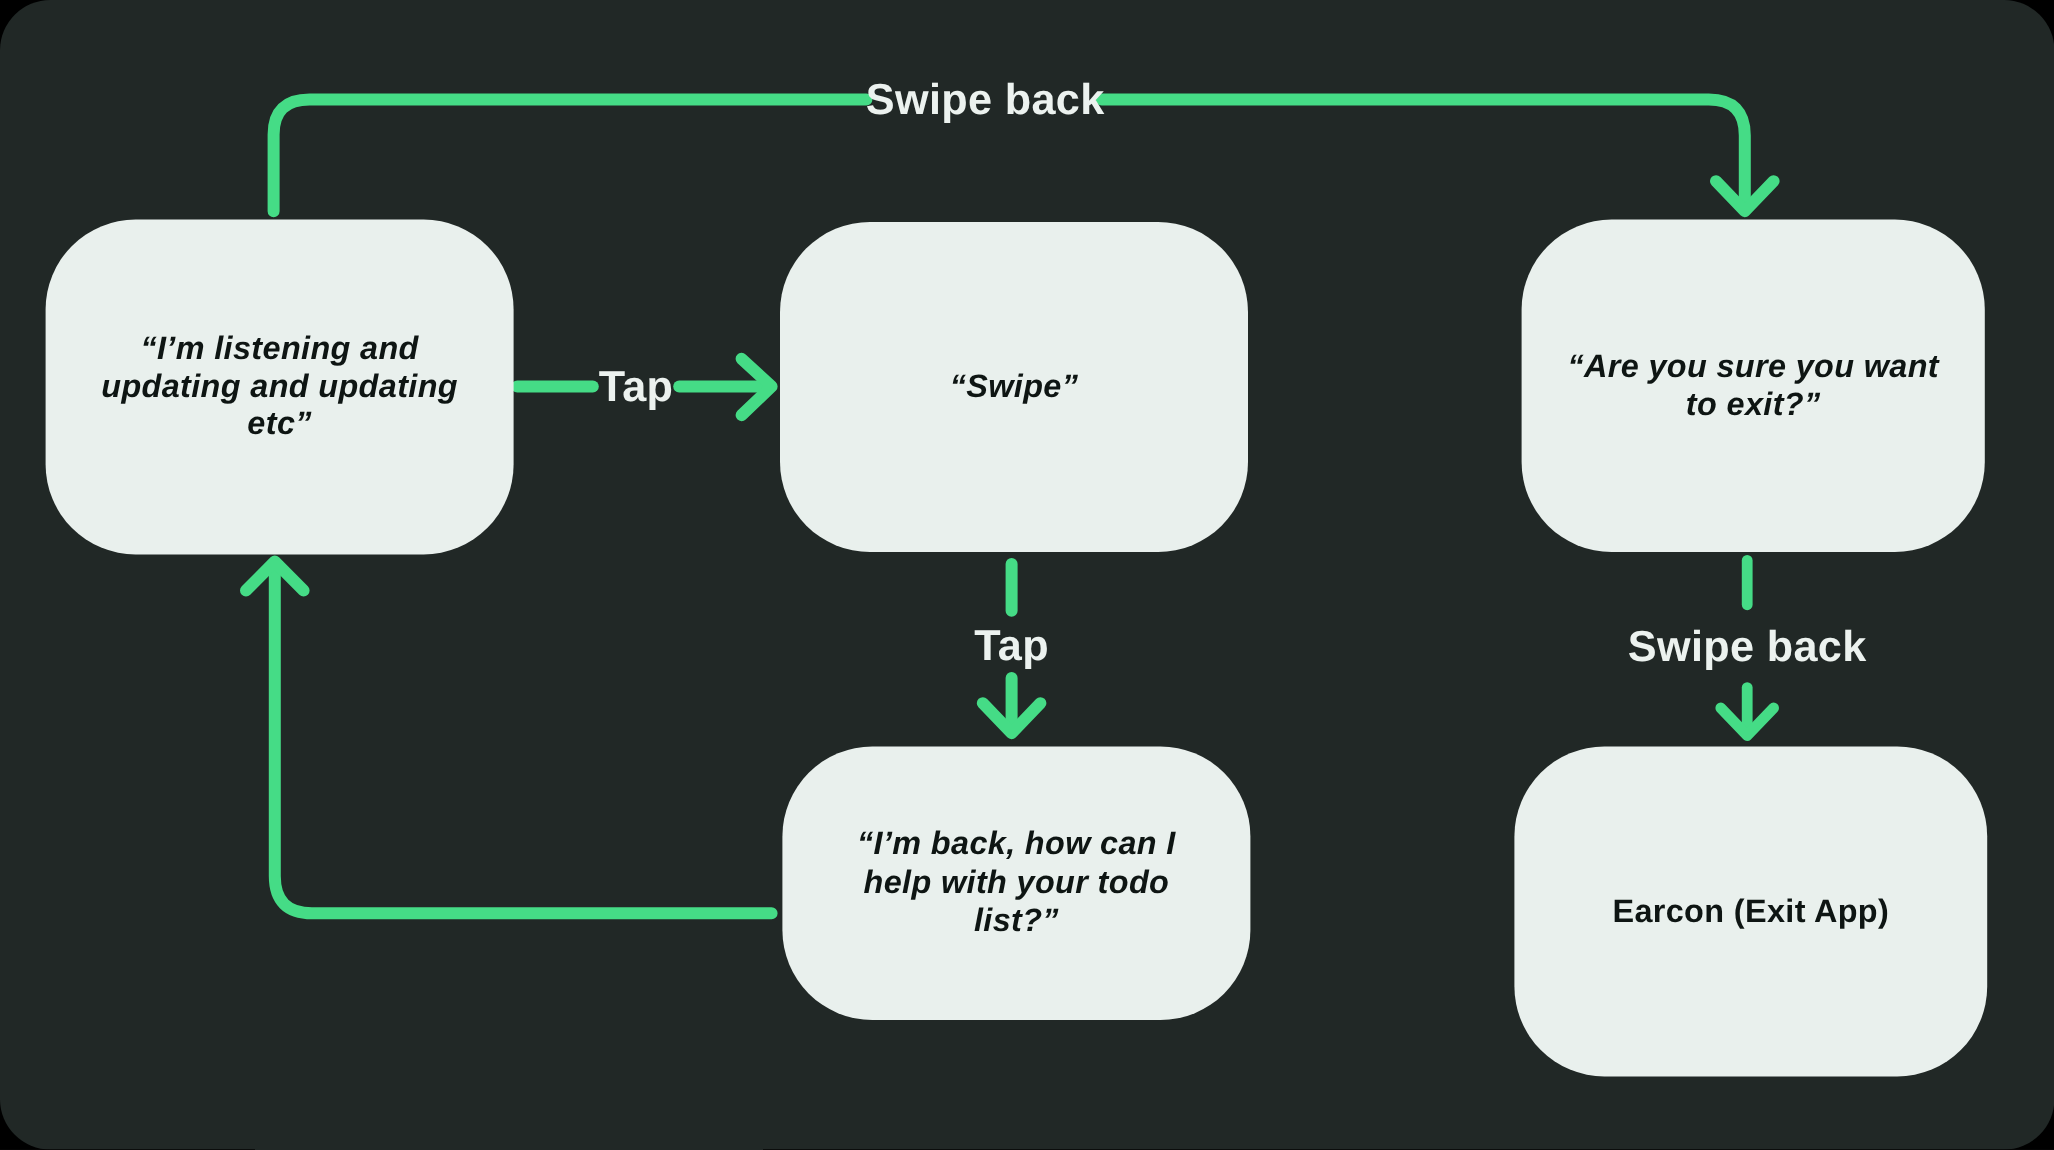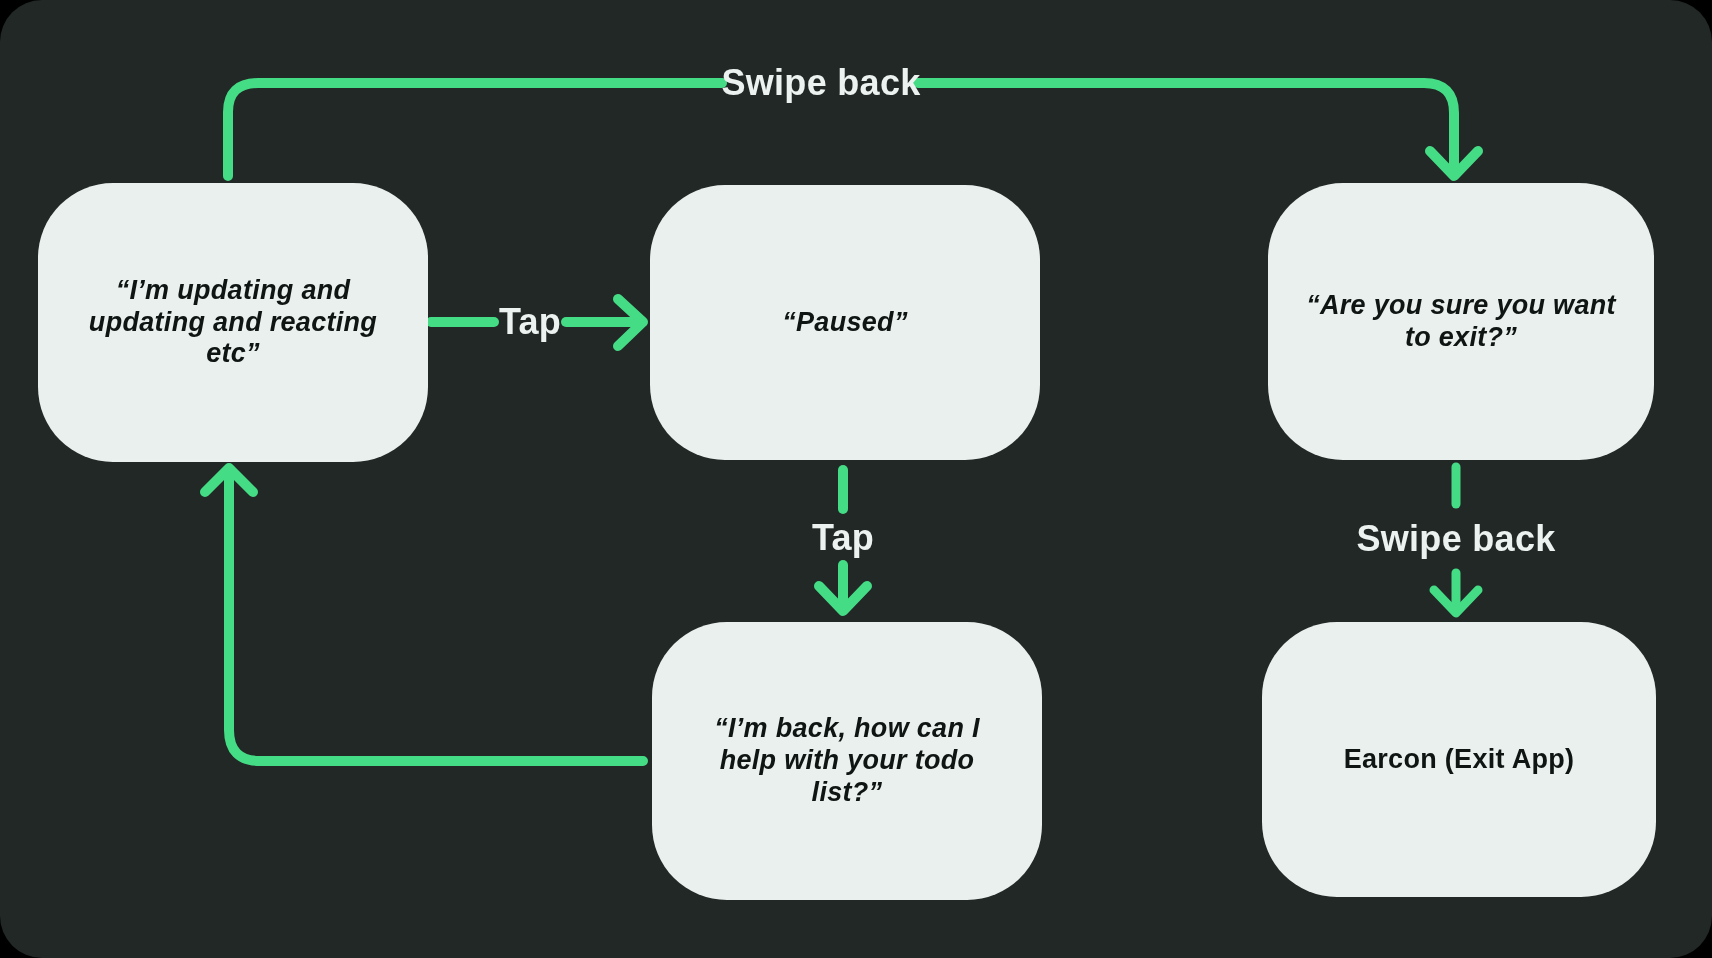--- a/index.html
+++ b/index.html
@@ -52,21 +52,21 @@
     font-weight: 700;
     font-style: italic;
     line-height: 1.18;
     letter-spacing: 0.3px;
     padding: 20px 32px;
   }
   .node.upright { font-style: normal; }
   .node-listening { left: 38px;   top: 183px; width: 390px; height: 279px; }
   .node-paused    { left: 650px;  top: 185px; width: 390px; height: 275px; }
   .node-confirm   { left: 1268px; top: 183px; width: 386px; height: 277px; padding: 20px 25px; }
-  .node-back      { left: 652px;  top: 622px; width: 390px; height: 278px; }
+  .node-back      { left: 652px;  top: 622px; width: 390px; height: 228px; }
   .node-earcon    { left: 1262px; top: 622px; width: 394px; height: 275px; text-align: right; }
   .edge-label {
     position: absolute;
     transform: translate(-50%, -50%);
     color: var(--label-text);
     font-size: 36px;
     font-weight: 700;
     letter-spacing: 0.3px;
     white-space: nowrap;
   }
@@ -106,25 +106,25 @@
       <path class="thin" d="M 1434 590 L 1456 613 L 1478 590"></path>
     </g>
 
     <g>
       <path d="M 643 761 L 260 761 Q 229 761 229 730 L 229 476"></path>
       <path d="M 205 492 L 229 468 L 253 492"></path>
     </g>
   </svg>
 
   <div class="node node-listening">
-    <span>“I’m updating and updating and reacting etc”</span>
+    <span>“I’m listening and updating and updating etc”</span>
   </div>
 
   <div class="node node-paused">
-    <span>“Paused”</span>
+    <span>“Swipe”</span>
   </div>
 
   <div class="node node-confirm">
     <span>“Are you sure you want to exit?”</span>
   </div>
 
   <div class="node node-back">
     <span>“I’m back, how can I help with your todo list?”</span>
   </div>
 

